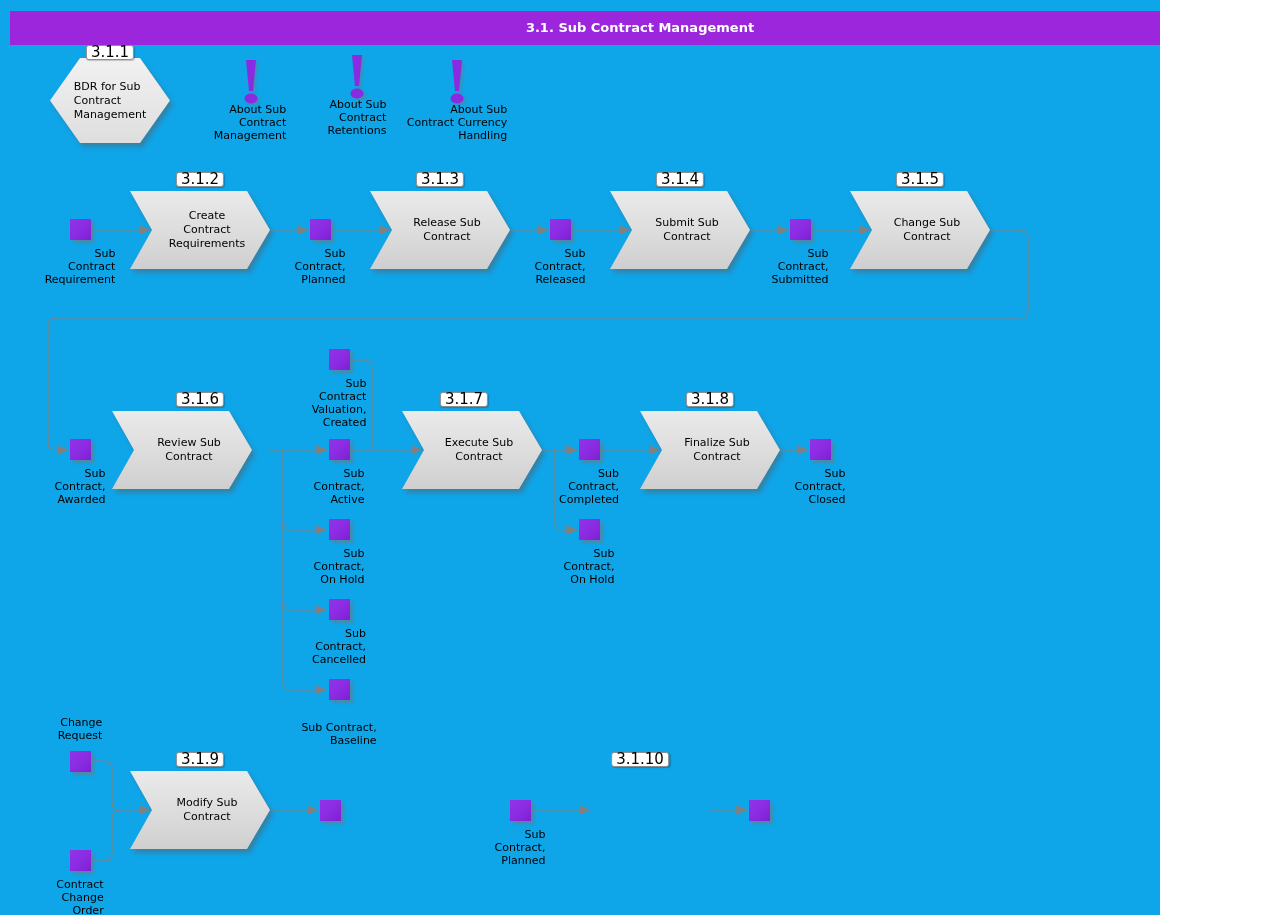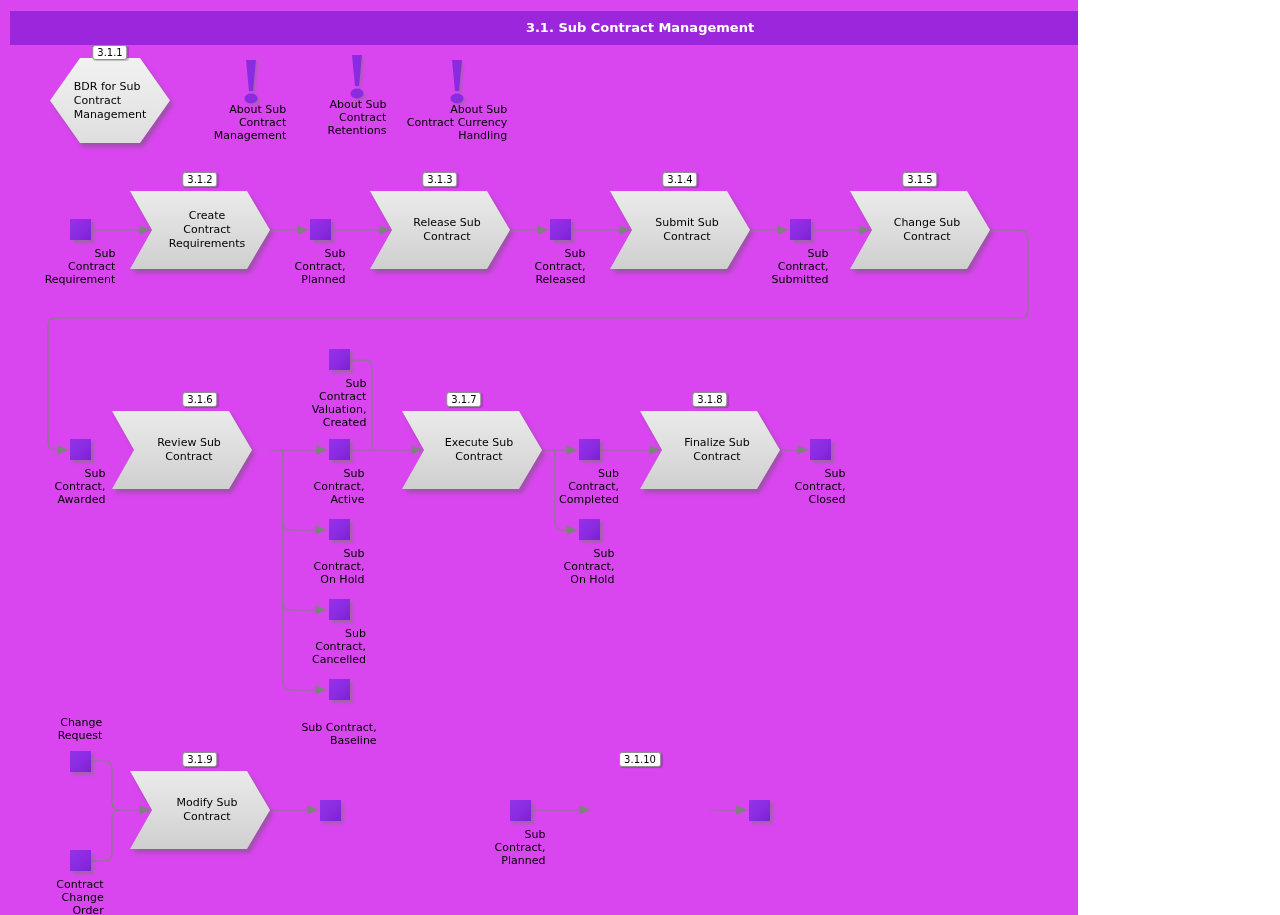--- a/index.html
+++ b/index.html
@@ -1,29 +1,29 @@
 <!DOCTYPE html>
 <html style="--header-bg: #9b26db; --node-purple: #8a2be2; --shape-gray: #dcdcdc; --line-gray: #808080;"><head>
 <meta charset="utf-8">
 <style>
   html,body{margin:0;padding:0;background:#ffffff;}
   #canvas{
-    position:relative;width:1078px;height:915px;background:#d946ef;overflow:hidden;
+    position:relative;width:1160px;height:915px;background:#0ea5e9;overflow:hidden;
     font-family:"DejaVu Sans","Liberation Sans",sans-serif;color:#000;
   }
   .header{
     position:absolute;left:10px;top:11px;width:1260px;height:34px;
     background:var(--header-bg,#9b26db);color:#fff;text-align:center;
     font-size:13px;font-weight:bold;line-height:34px;
   }
   svg.wires{position:absolute;left:0;top:0;pointer-events:none;z-index:1;}
   .tag{
     position:absolute;transform:translateX(-50%);z-index:3;
     background:#fff;border:1px solid #8f8f8f;border-radius:3px;
-    font-size:10px;line-height:13px;height:13px;padding:0 4px;
+    font-size:15px;line-height:13px;height:13px;padding:0 4px;
     box-shadow:1px 1px 1px rgba(0,0,0,0.2);white-space:nowrap;
   }
   .chev{
     position:absolute;width:140px;height:78px;z-index:2;
     filter:drop-shadow(3px 4px 2px rgba(90,90,90,0.45));
   }
   .chev-body{
     width:140px;height:78px;
     clip-path:polygon(0 0,117px 0,140px 50%,117px 100%,0 100%,22px 50%);
     background:linear-gradient(180deg,#eaeaea 0%,var(--shape-gray,#dcdcdc) 55%,#cfcfcf 100%);

